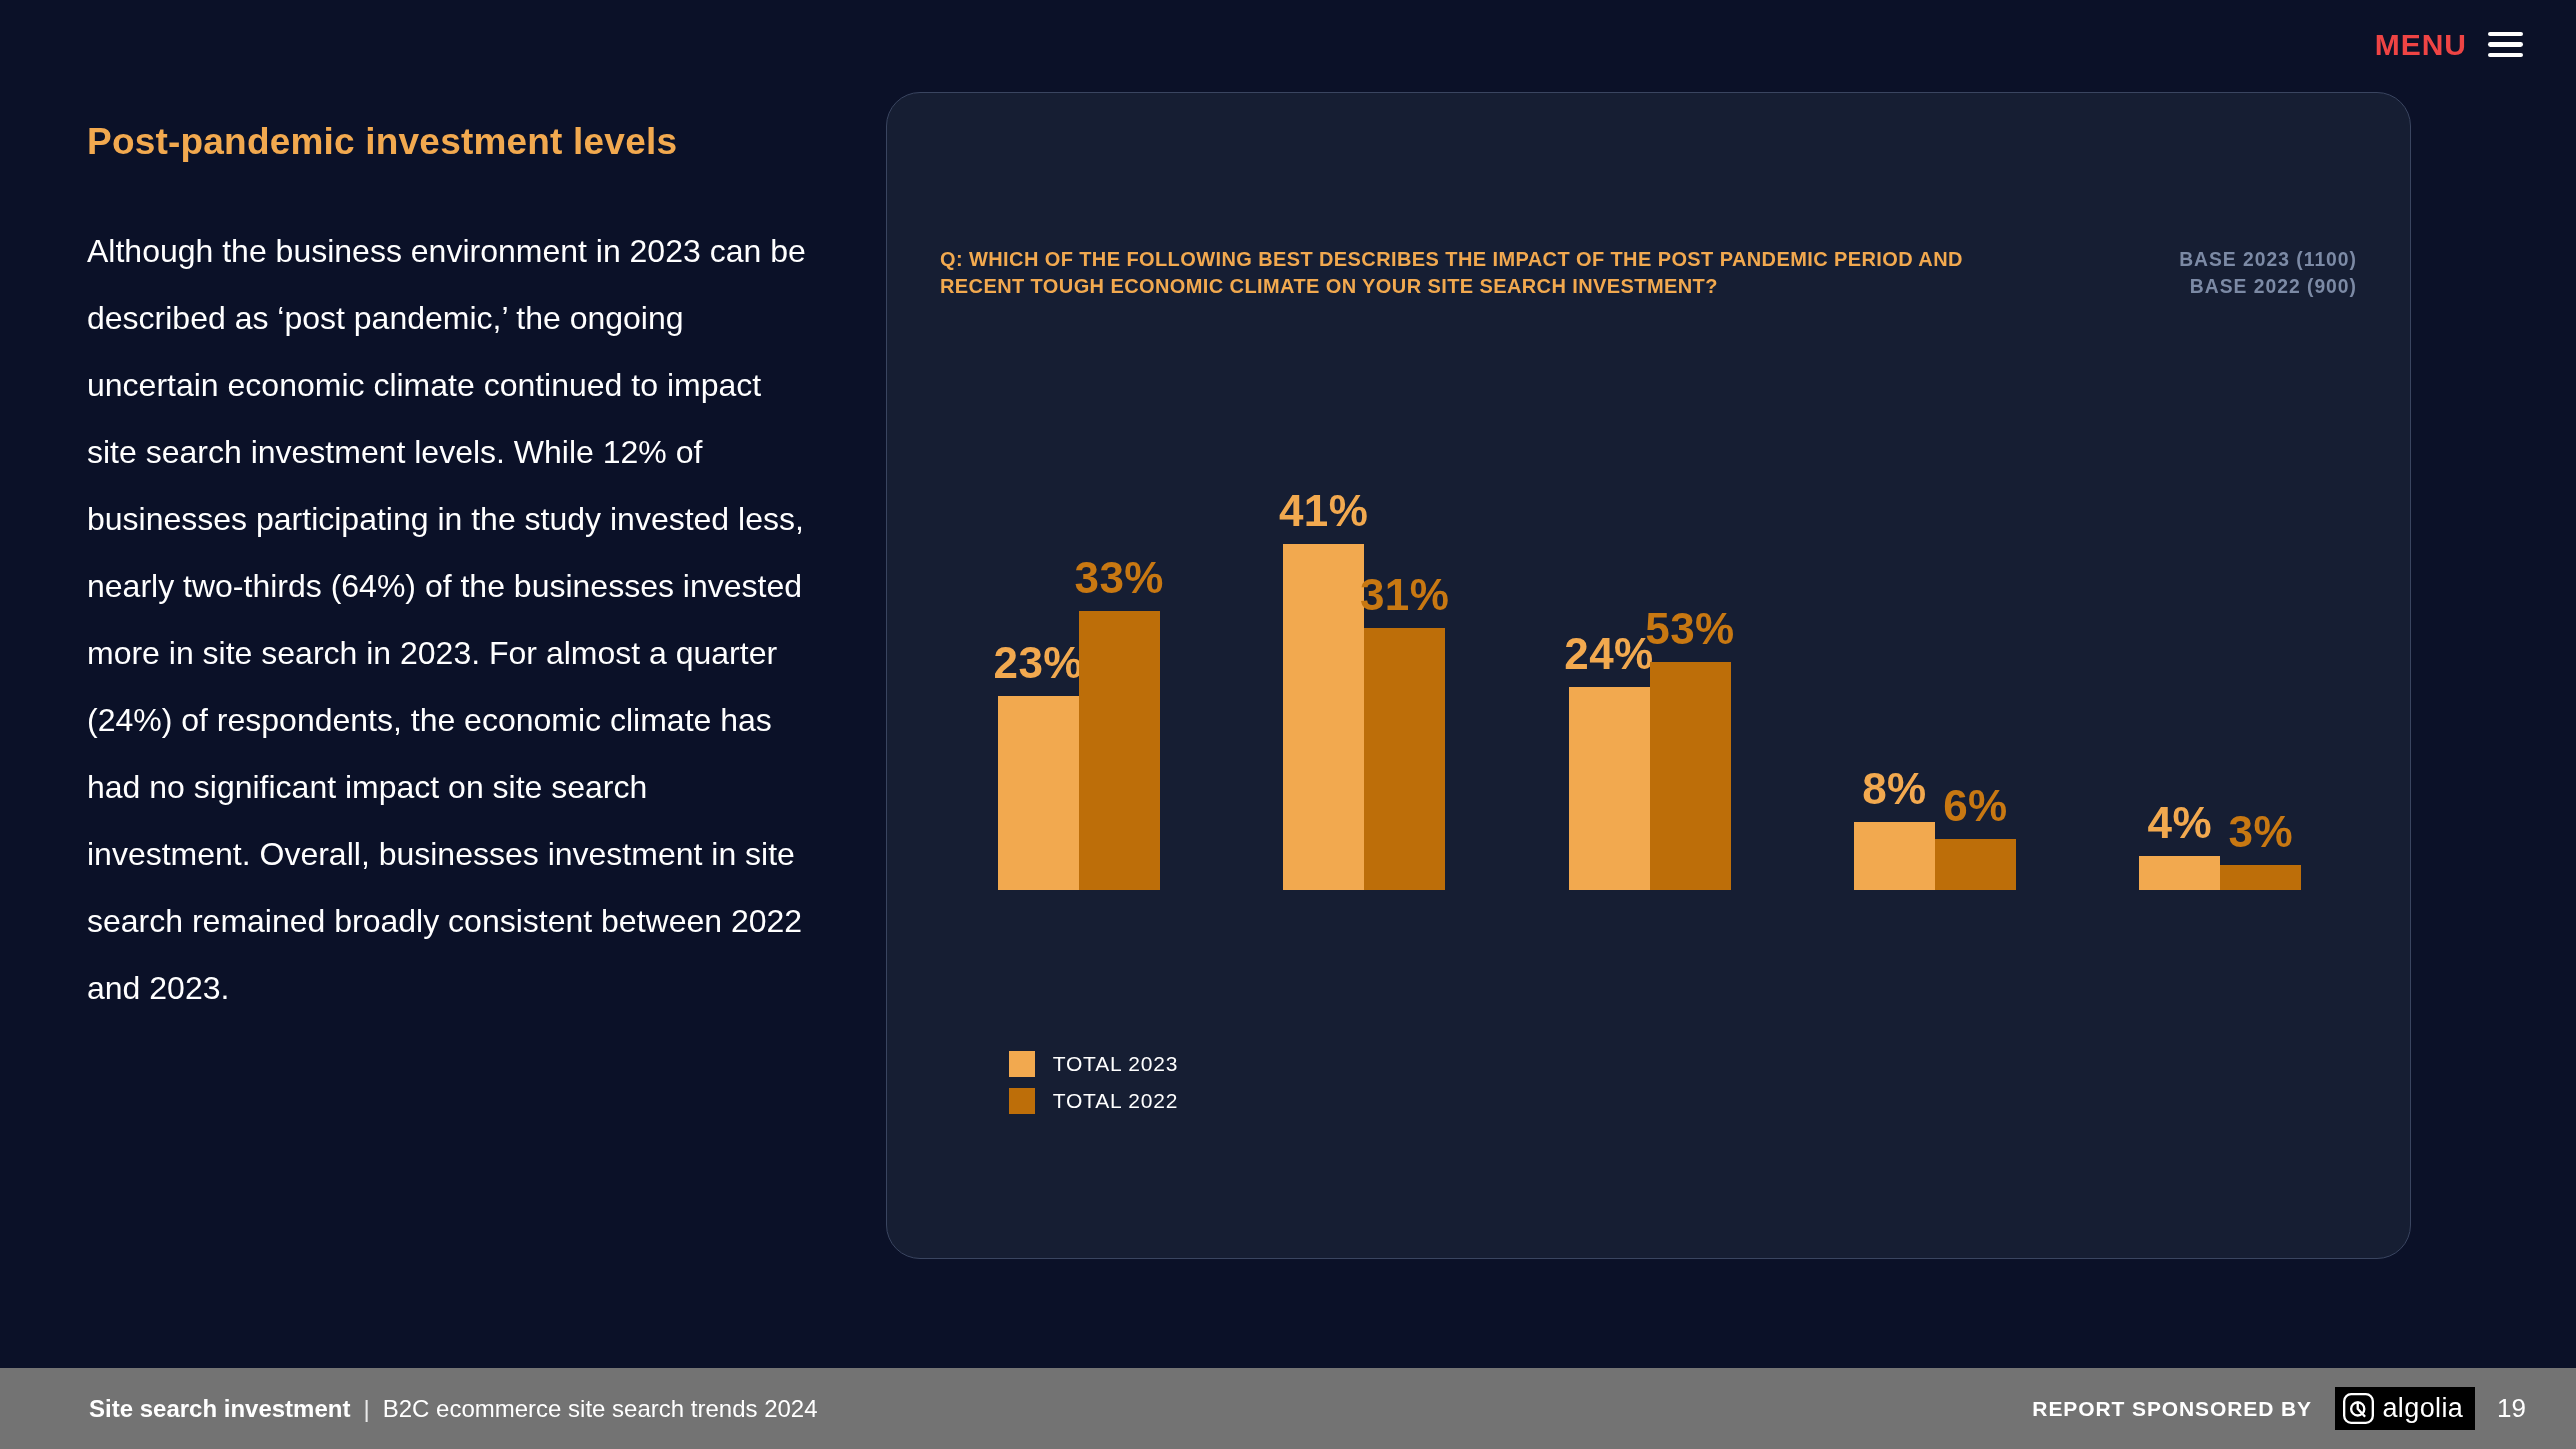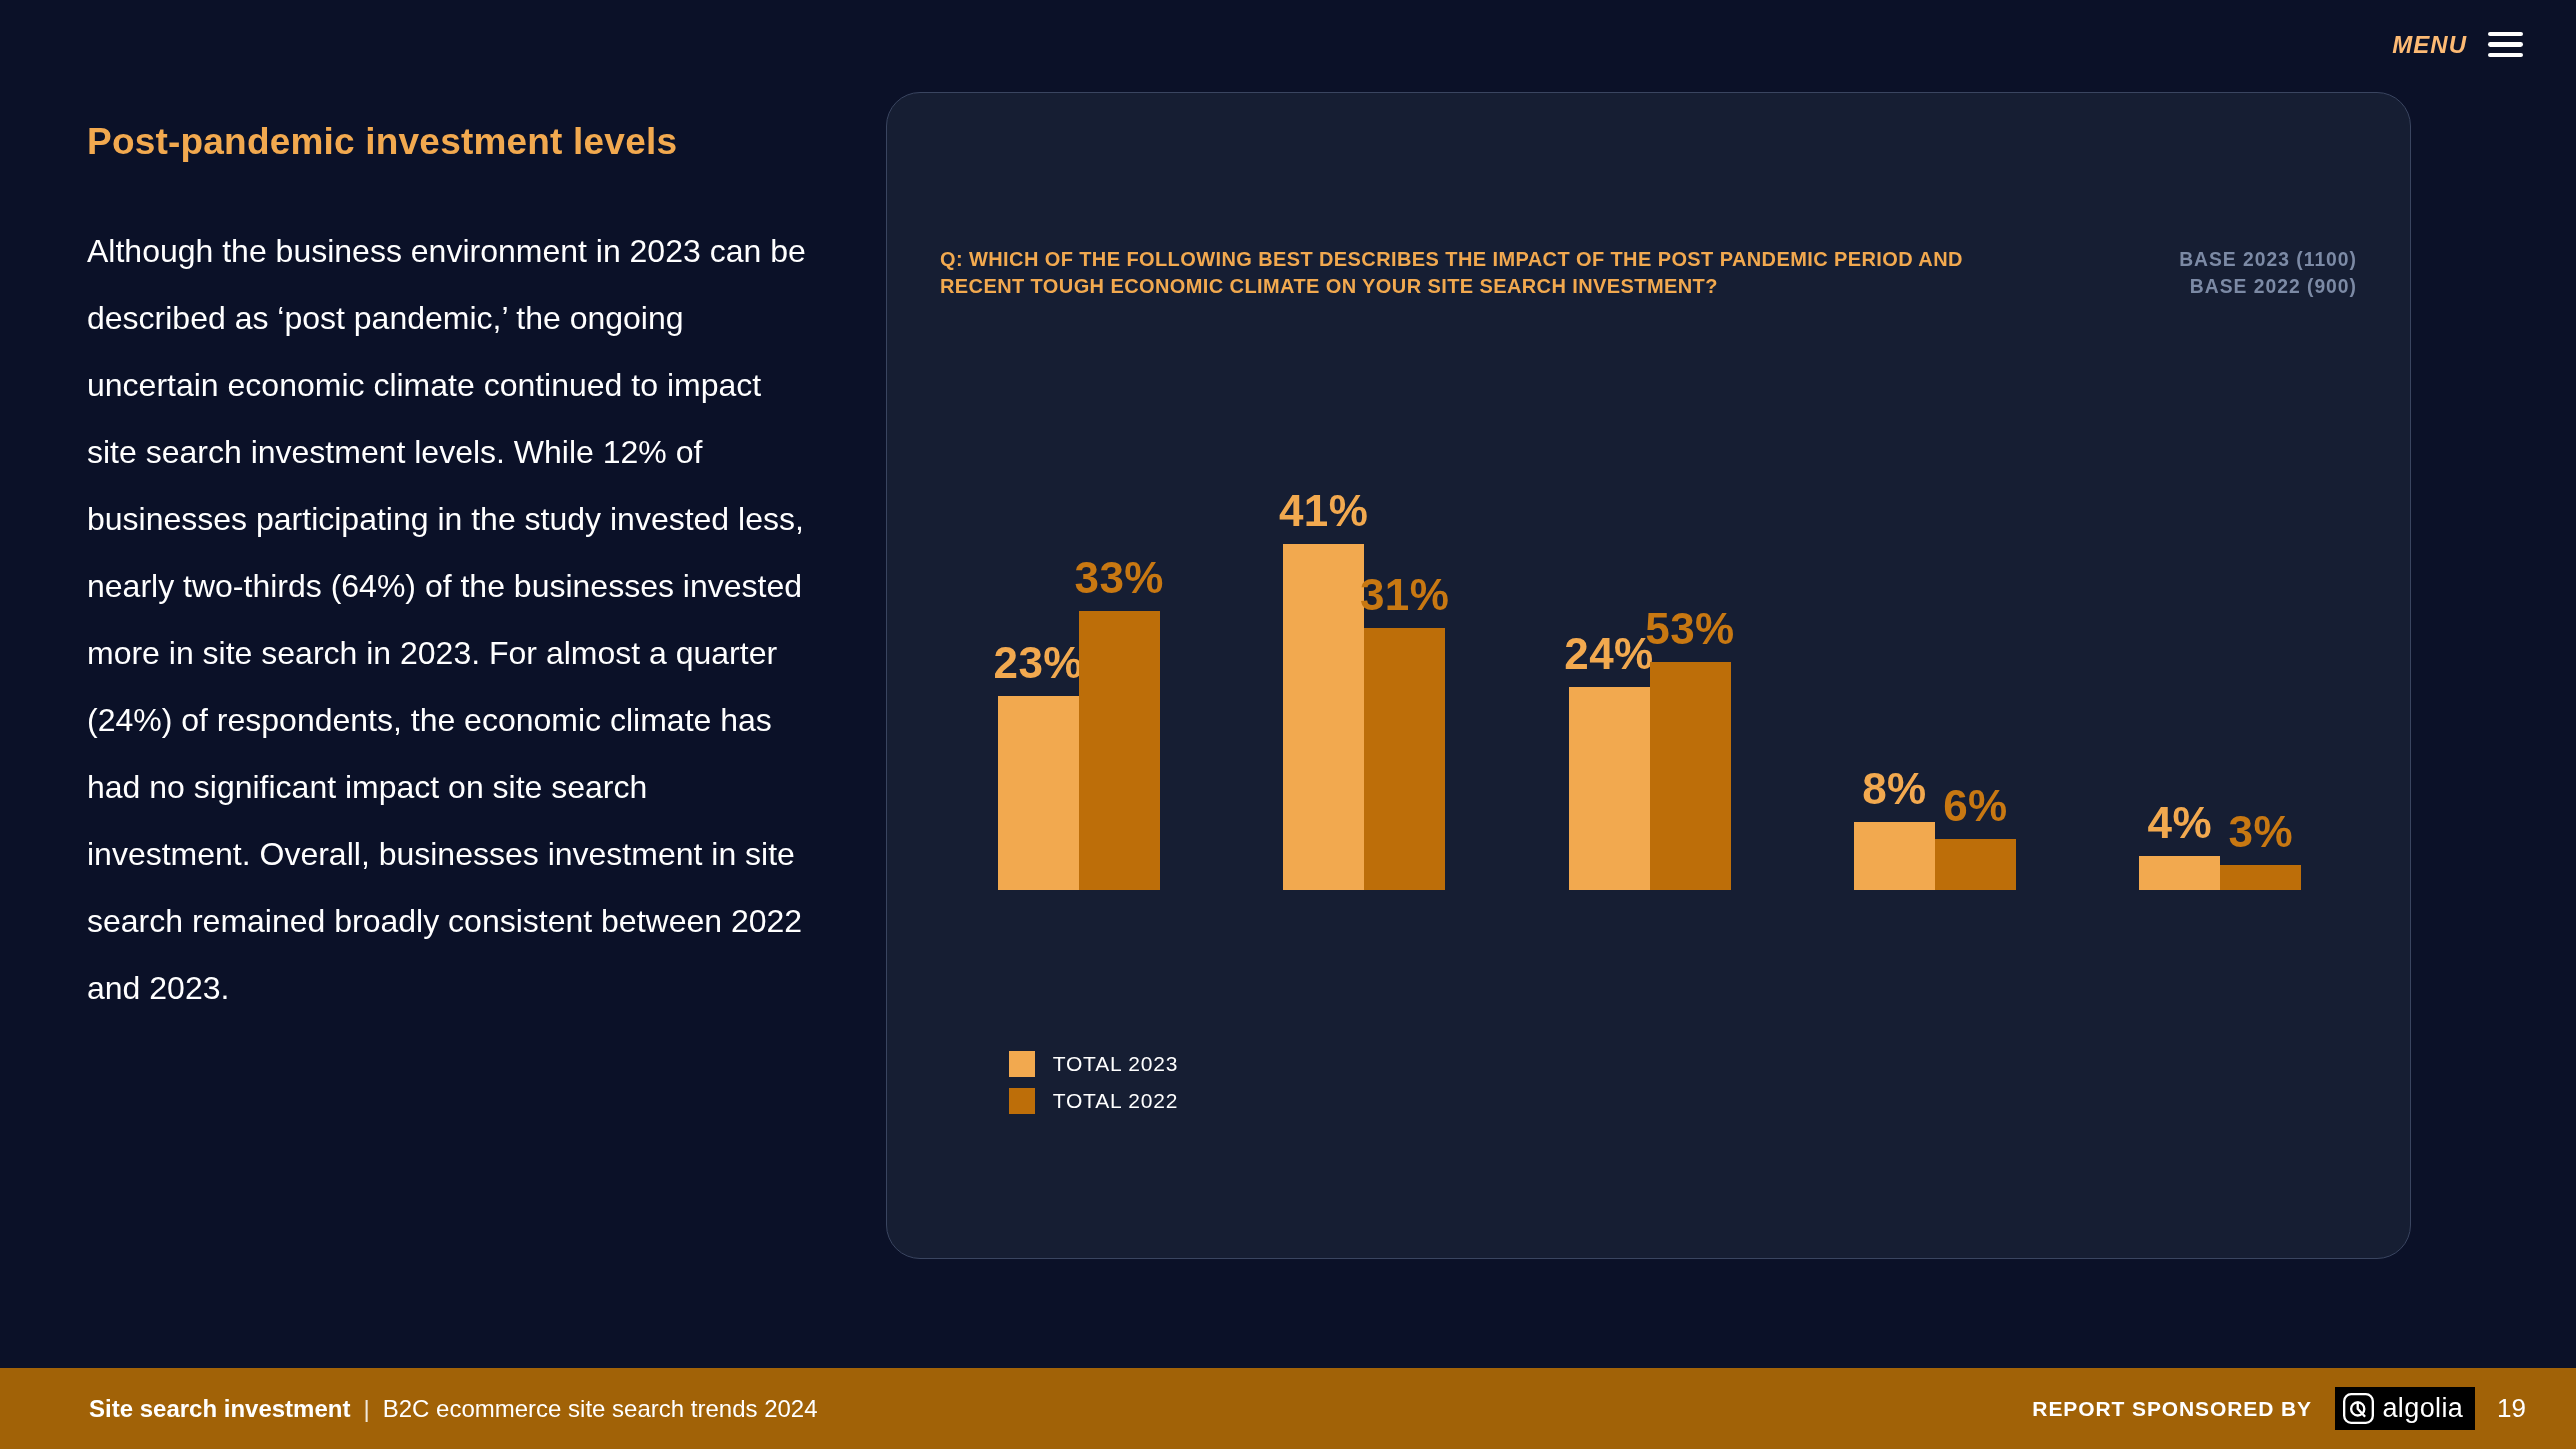--- a/index.html
+++ b/index.html
@@ -21,25 +21,24 @@
     justify-content: flex-end;
     padding-right: 53px;
   }
   .menu-group {
     display: flex;
     align-items: center;
     gap: 21px;
     cursor: pointer;
   }
   .menu-label {
-    color: #fdba74;
-    font-size: 24px;
+    color: #ef4444;
+    font-size: 30px;
     font-weight: 700;
     letter-spacing: 1px;
-    font-style: italic;
   }
   .hamburger {
     display: flex;
     flex-direction: column;
     justify-content: space-between;
     width: 35px;
     height: 26px;
   }
   .hamburger span {
     display: block;
@@ -205,21 +204,21 @@
     font-size: 21px;
     font-weight: 400;
     letter-spacing: 0.8px;
   }
 
   
   .footer {
     position: absolute;
     left: 0; right: 0; bottom: 0;
     height: 81px;
-    background: #a16207;
+    background: #737373;
     display: flex;
     align-items: center;
     justify-content: space-between;
     padding: 0 50px 0 89px;
   }
   .footer-left {
     display: flex;
     align-items: center;
     color: #FFFFFF;
     font-size: 24px;

